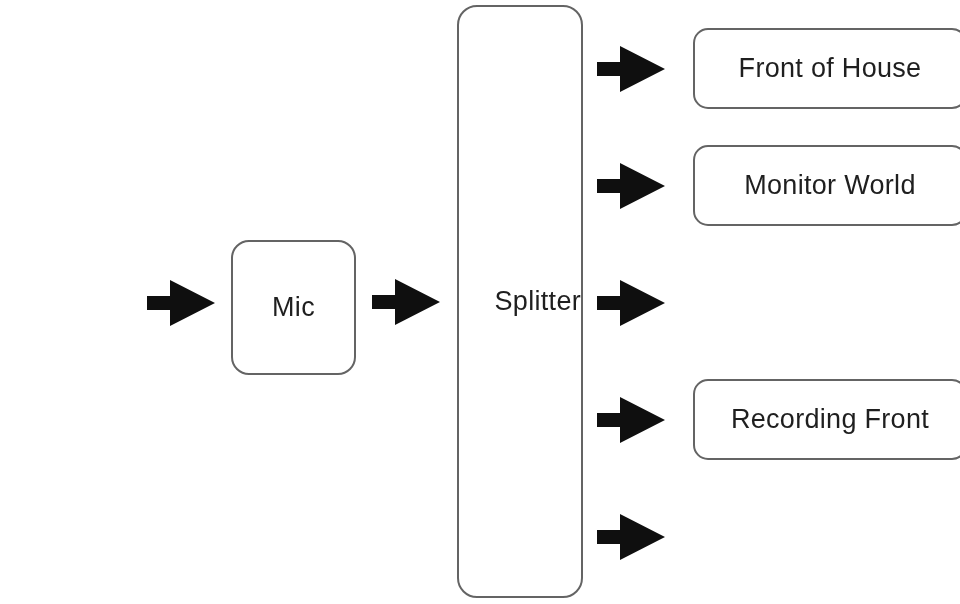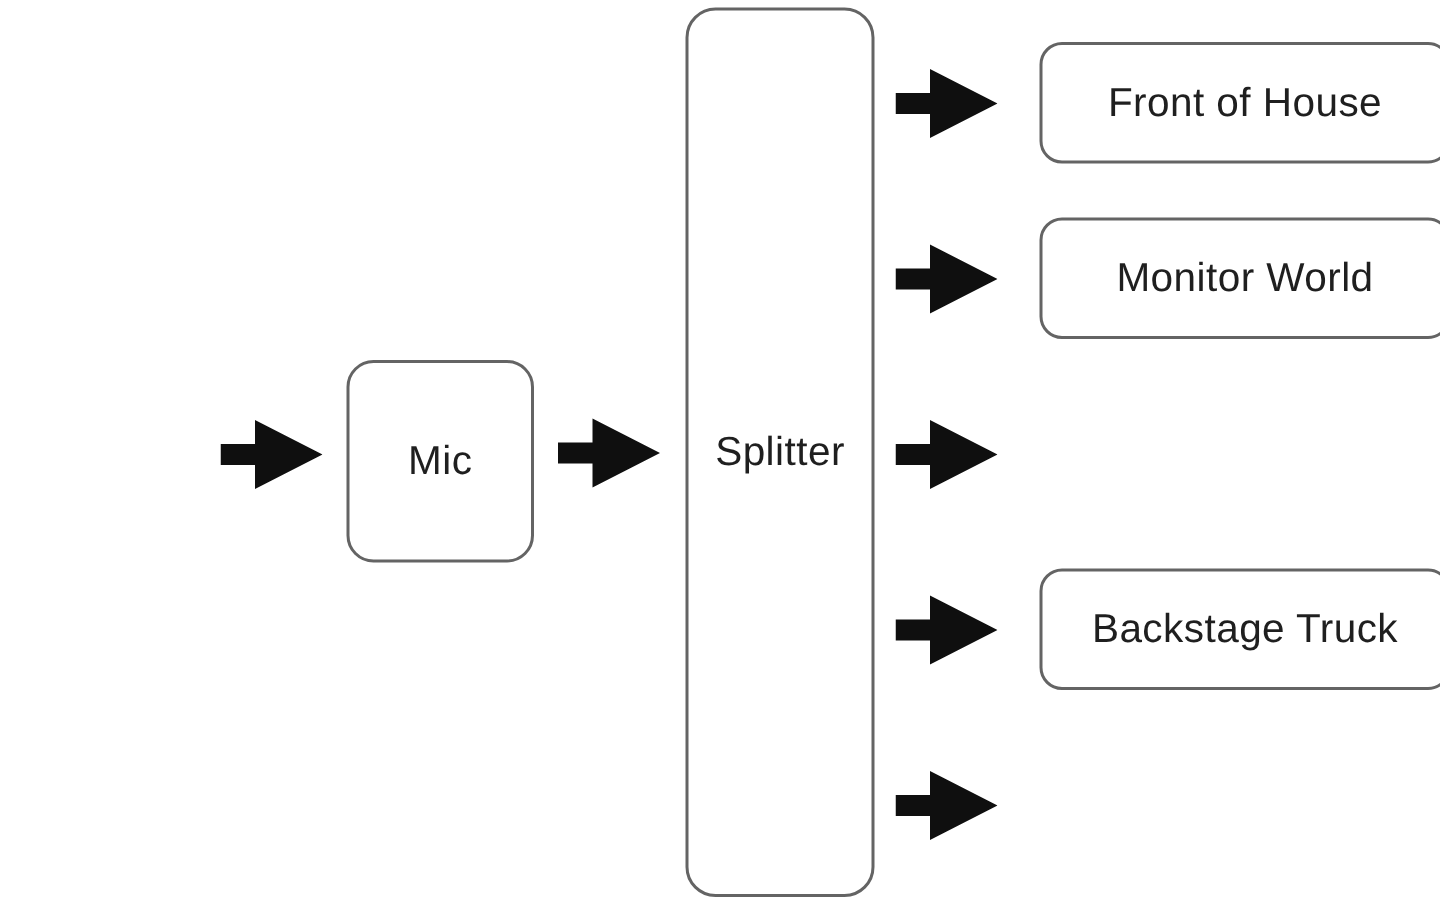--- a/index.html
+++ b/index.html
@@ -24,21 +24,21 @@
     align-items: center;
     justify-content: center;
     color: #1f1f1f;
     font-size: 27px;
     font-weight: 400;
     letter-spacing: 0.3px;
     text-align: center;
   }
   #node-singer   { left: 7px;   top: 239px; width: 124px; height: 126px; border-radius: 15px; }
   #node-mic      { left: 231px; top: 240px; width: 125px; height: 135px; border-radius: 18px; }
-  #node-splitter { left: 457px; top: 5px;   width: 126px; height: 593px; border-radius: 20px; }
+  #node-splitter { left: 457px; top: 5px;   width: 126px; height: 593px; border-radius: 20px; justify-content: flex-end; }
   .out-node {
     width: 274px;
     height: 81px;
     border-radius: 15px;
     margin-left: 10px;
   }
   .arrow {
     position: absolute;
     width: 68px;
     height: 50px;
@@ -104,21 +104,21 @@
     <svg class="arrow" viewBox="0 0 68 50">
       <polygon points="0,18 23,18 23,2 68,25 23,48 23,32 0,32" fill="#0f0f0f"></polygon>
     </svg>
   </div>
 
   <div class="out-row" id="out-row-3">
     <svg class="arrow" viewBox="0 0 68 50">
       <polygon points="0,18 23,18 23,2 68,25 23,48 23,32 0,32" fill="#0f0f0f"></polygon>
     </svg>
     <div class="node out-node" style="position:static;">
-      <span>Backstage Truck</span>
+      <span>Recording Front</span>
     </div>
   </div>
 
   <div class="out-row" id="out-row-4">
     <svg class="arrow" viewBox="0 0 68 50">
       <polygon points="0,18 23,18 23,2 68,25 23,48 23,32 0,32" fill="#0f0f0f"></polygon>
     </svg>
   </div>
 
 </div>

